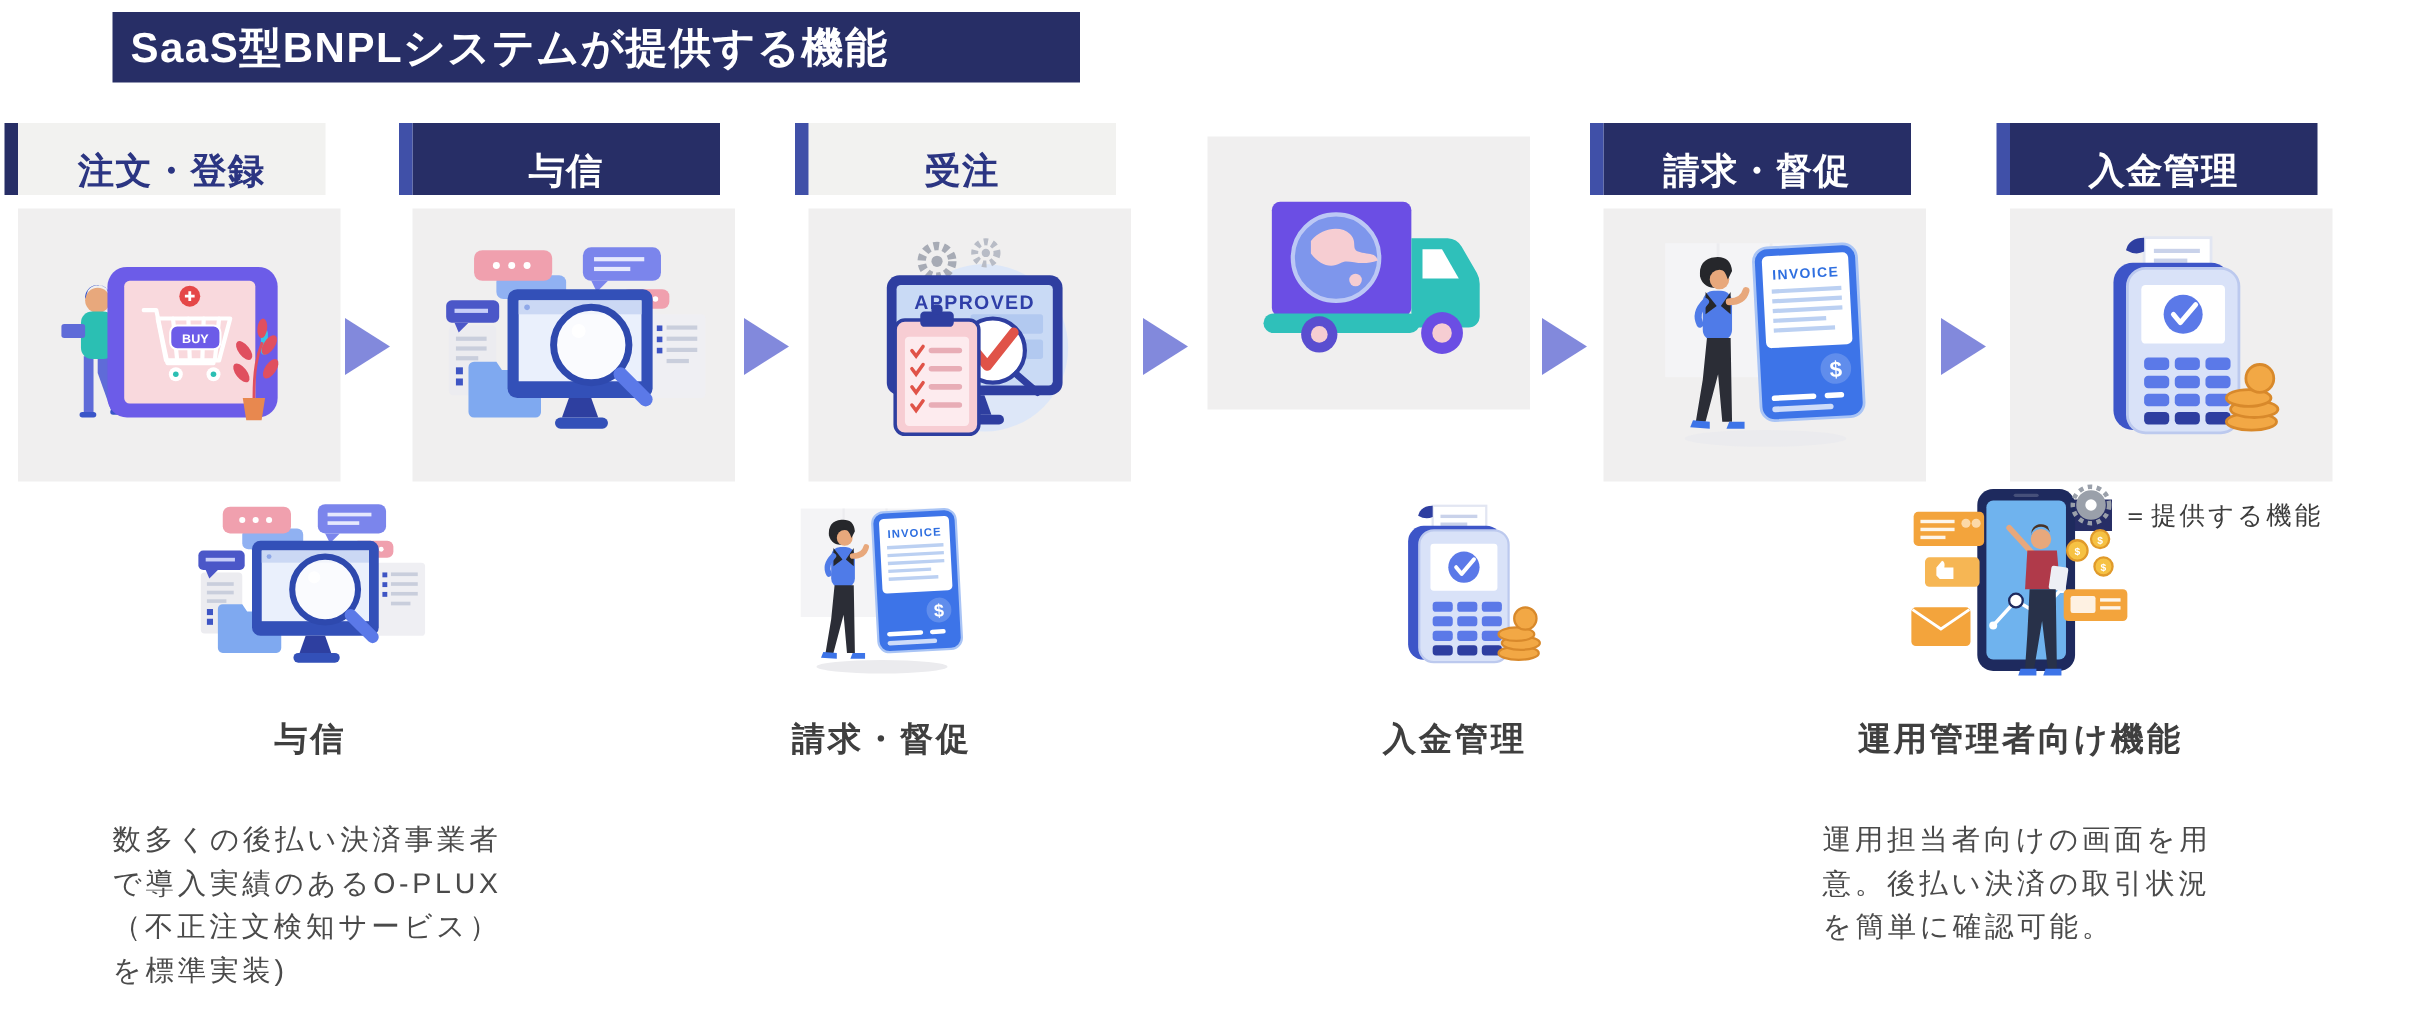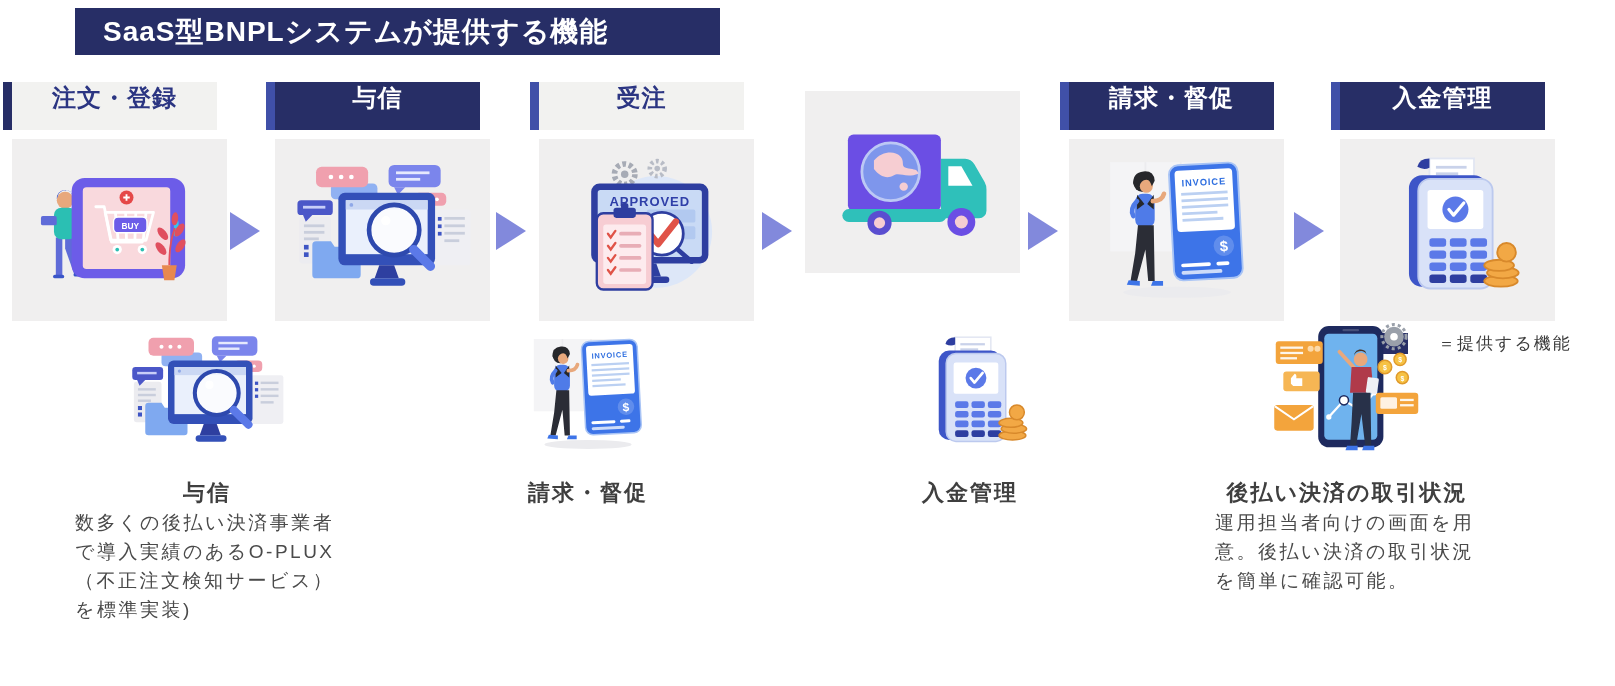--- a/index.html
+++ b/index.html
@@ -1,51 +1,51 @@
 <!DOCTYPE html>
 <html><head>
 <meta charset="utf-8">
 <style>
   html,body{margin:0;padding:0;background:#ffffff;}
   .canvas{position:relative;width:1615px;height:686px;background:#ffffff;overflow:hidden;
           font-family:"Liberation Sans","DejaVu Sans",sans-serif;}
 
   
   .banner{position:absolute;left:75px;top:8px;width:645px;height:47px;background:#272e66;
-          display:flex;align-items:center;padding-left:28px;box-sizing:border-box;}
+          display:flex;align-items:center;padding-left:12px;box-sizing:border-box;}
   .banner span{color:#ffffff;font-size:28px;font-weight:700;letter-spacing:1px;}
 
   
   .step{position:absolute;top:82px;width:215px;}
   .step-header{position:relative;height:48px;width:205px;background:#f2f2f0;
-               display:flex;align-items:flex-start;justify-content:center;}
+               display:flex;align-items:flex-end;justify-content:center;}
   .step-header .step-label{font-size:24px;font-weight:700;color:#2b3582;letter-spacing:1px;}
   .step-header.provided{background:#272e66;}
   .step-header.provided .step-label{color:#ffffff;}
   .accent{position:absolute;left:-9px;top:0;width:9px;height:48px;background:#4050a8;}
   .step:first-child .accent{background:#272e66;}
   .illo-box{margin-top:9px;width:215px;height:182px;background:#f0efef;
             display:flex;align-items:center;justify-content:center;}
   .illo-box svg{width:186px;height:158px;}
 
   
   .flow-arrow{position:absolute;top:212px;width:0;height:0;
               border-top:19px solid transparent;border-bottom:19px solid transparent;
               border-left:30px solid #8289dc;}
 
   
   .legend{position:absolute;left:1343px;top:332px;display:flex;align-items:center;}
   .legend-swatch{width:65px;height:21px;background:#272e66;display:inline-block;}
-  .legend-label{margin-left:30px;font-size:17px;color:#3c3c3c;letter-spacing:2px;font-weight:500;}
+  .legend-label{margin-left:7px;font-size:17px;color:#3c3c3c;letter-spacing:2px;font-weight:500;}
 
   
   .detail{position:absolute;top:328px;width:330px;text-align:center;}
   .d-ill{height:130px;display:flex;align-items:flex-end;justify-content:center;overflow:visible;}
   .d-title{margin-top:20px;font-size:22px;line-height:30px;font-weight:700;color:#3f3f3f;letter-spacing:2px;}
-  .d-desc{text-align:left;padding-left:33px;white-space:pre-line;
+  .d-desc{margin-top:38px;text-align:left;padding-left:33px;white-space:pre-line;
           font-size:19px;line-height:29px;color:#4a4a4a;letter-spacing:2.5px;}
   .d-ill svg{display:block;}
 </style>
 </head>
 <body>
 
 <svg width="0" height="0" style="position:absolute" aria-hidden="true">
 
   <symbol id="sym-shop" viewBox="0 0 200 160">
     <rect x="31" y="88" width="7" height="42" fill="#5f6bd8"></rect>
@@ -433,19 +433,19 @@
     </div>
     <div class="d-title">入金管理</div>
   </div>
 
   <div class="detail" style="left:1182px">
     <div class="d-ill">
       <svg viewBox="0 0 200 190" style="width:152px;height:144px;margin-bottom:-6px">
           <use href="#sym-admin"></use>
         </svg>
     </div>
-    <div class="d-title">後払い決済の取引状況</div>
+    <div class="d-title">運用管理者向け機能</div>
     <div class="d-desc">運用担当者向けの画面を用
 意。後払い決済の取引状況
 を簡単に確認可能。</div>
   </div>
 
 </div>
 
 </body></html>

